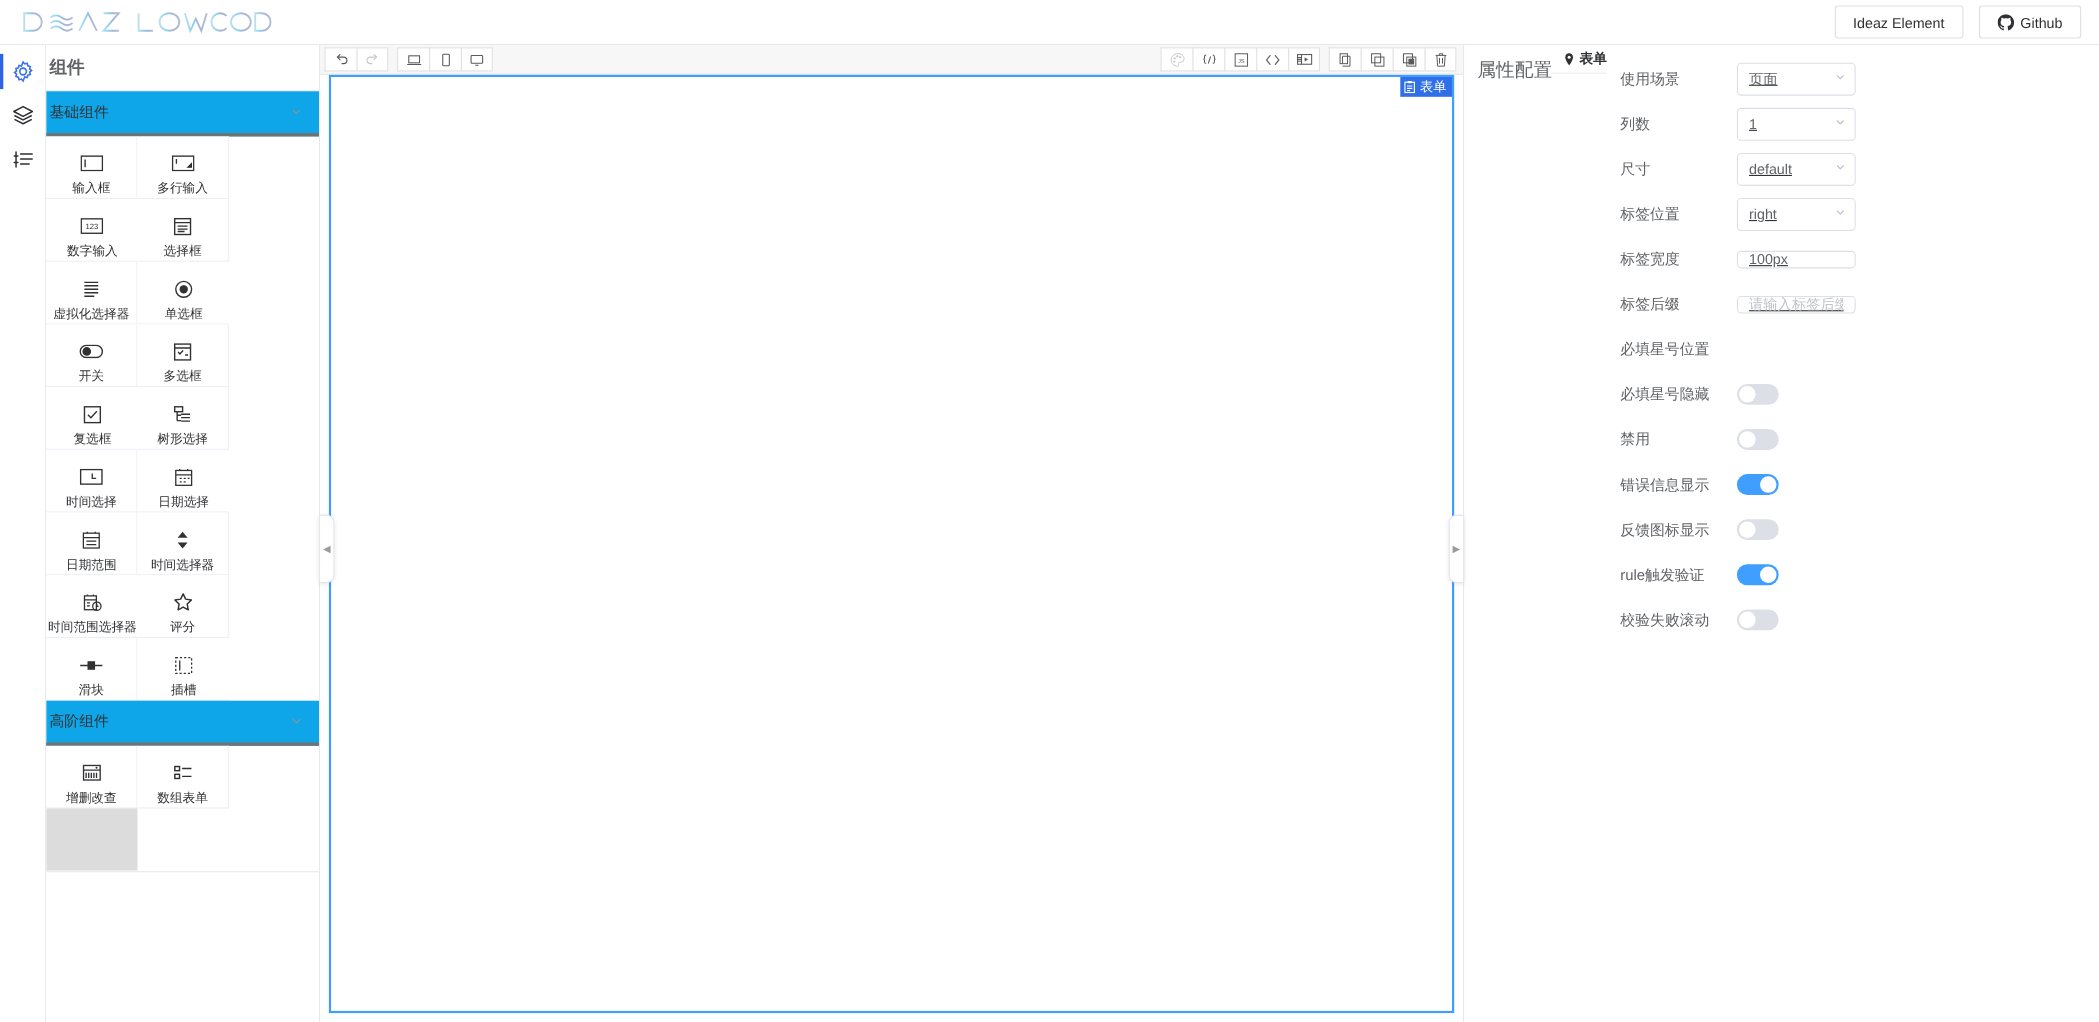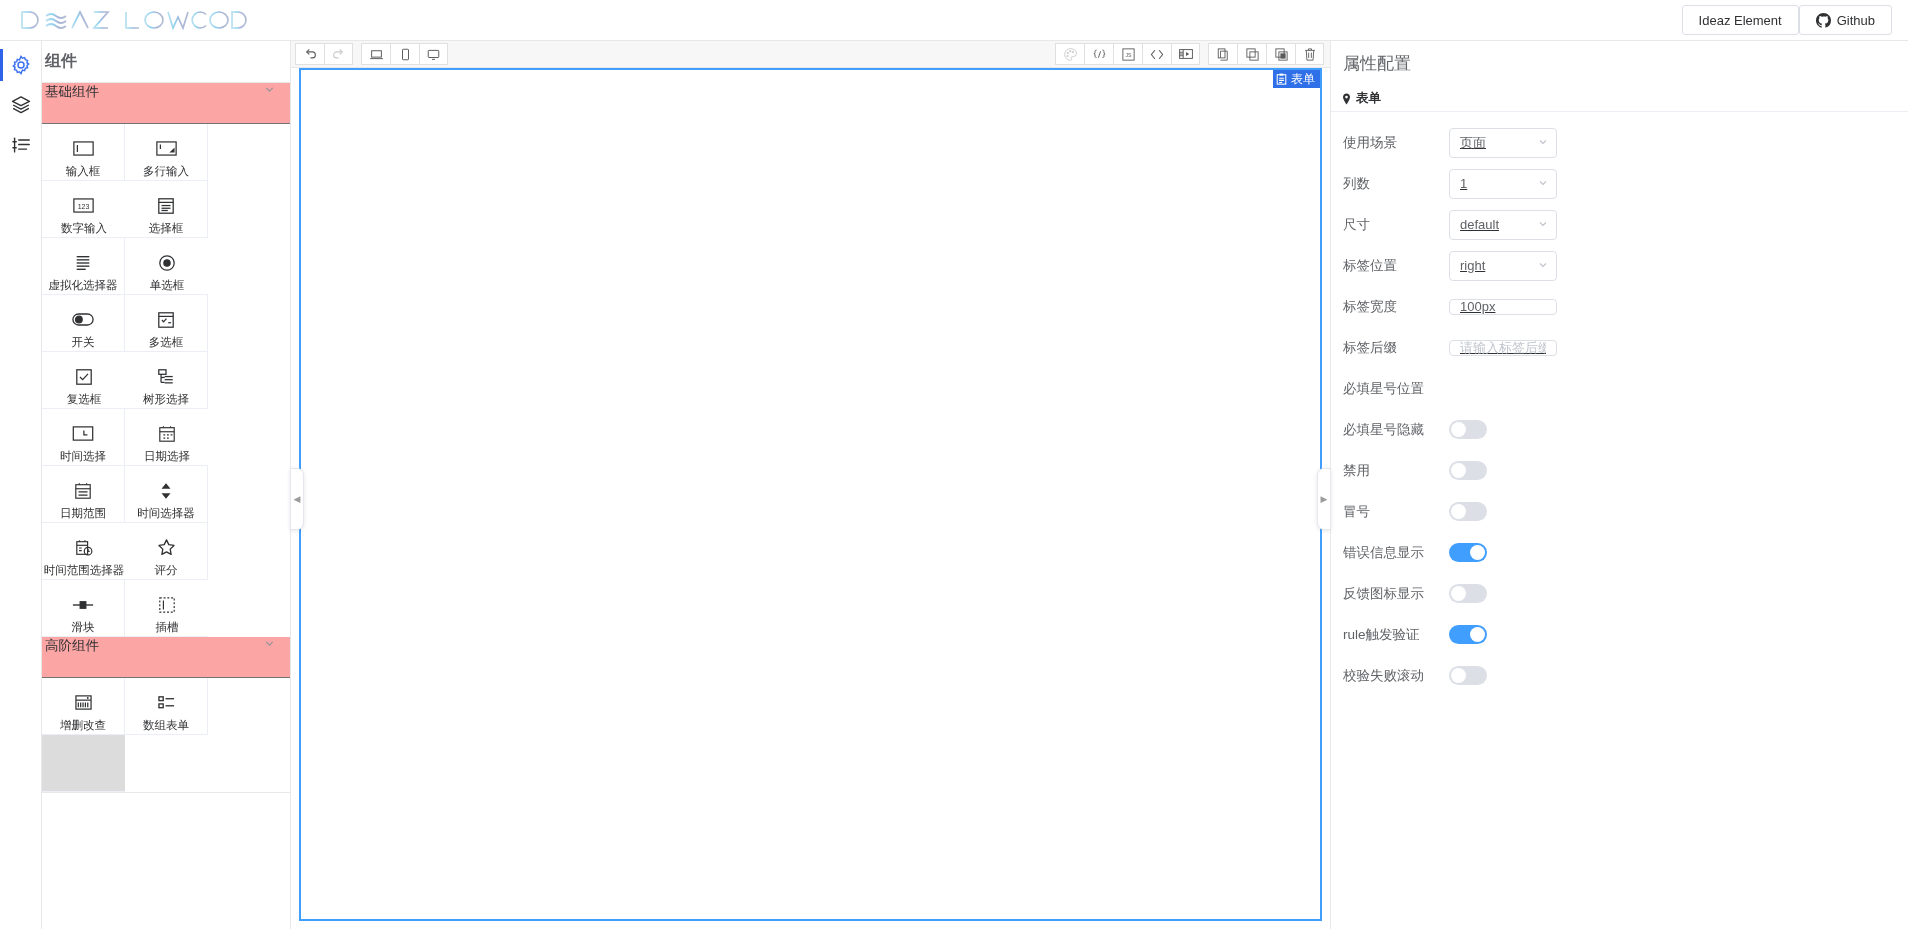--- a/index.html
+++ b/index.html
@@ -21,21 +21,21 @@
   }
   .logo { display: flex; align-items: center; height: 41px; }
   .logo svg { display: block; }
   .header-spacer { flex: 1; }
   .hbtn {
     height: 30px; padding: 0 16px;
     border: 1px solid #dcdfe6; border-radius: 3px;
     background: #fff; color: #303133;
     font-size: 13px; font-family: "Liberation Sans", sans-serif;
     display: inline-flex; align-items: center; gap: 6px;
-    cursor: pointer; 
+    cursor: pointer; margin-left: 14px;
   }
   .gh-icon { width: 15px; height: 15px; display: inline-block; }
 
   
   .body { flex: 1; display: flex; min-height: 0; position: relative; }
 
   
   .rail {
     width: 42px; min-width: 42px;
     background: #fff;
@@ -67,25 +67,25 @@
   .comp-title {
     height: 42px; min-height: 42px;
     display: flex; align-items: center;
     padding: 0 0 0 3px;
     font-size: 16px; color: #606266;
     border-bottom: 1px solid #e8e8e8;
     font-weight: bold;
   }
   .collapse-head {
     height: 41px; min-height: 41px;
-    display: flex; justify-content: space-between;
+    display: flex; align-items: center; justify-content: space-between;
     padding: 0 14px 0 3px;
     font-size: 13.5px; color: #303133;
-    border-bottom: 1px solid #737373;
-    cursor: pointer; background: #fca5a5;
+    border-bottom: 3px solid #737373;
+    cursor: pointer; background: #0ea5e9;
   }
   .chev { color: #909399; font-size: 12px; line-height: 1; }
   .comp-grid { display: flex; flex-wrap: wrap; }
   .comp-cell {
     width: 83px; height: 57px;
     border-right: 1px solid #ebeef5;
     border-bottom: 1px solid #ebeef5;
     display: flex; flex-direction: column;
     align-items: center; justify-content: flex-end;
     gap: 5px; cursor: grab; background: #fff;
@@ -153,21 +153,21 @@
     box-shadow: 0 1px 4px rgba(0,0,0,.10);
   }
   .edge-handle.left { left: -1px; border-radius: 0 7px 7px 0; }
   .edge-handle.right { right: -1px; border-radius: 7px 0 0 7px; }
 
   
   .props {
     width: 578px; min-width: 578px;
     background: #fff;
     border-left: 1px solid #e8e8e8;
-    display: flex; flex-direction: column;
+    display: flex; flex-direction: row;
     overflow: hidden;
   }
   .props-title {
     height: 45px; min-height: 45px;
     display: flex; align-items: center;
     padding-left: 12px;
     font-size: 17px; color: #606266;
   }
   .props-sub {
     height: 26px; min-height: 26px;
@@ -785,26 +785,20 @@
           </div>
         </div>
 
         <div class="prop-row">
           <div class="prop-label">禁用</div>
           <div class="prop-ctl">
             <div class="sw"></div>
           </div>
         </div>
 
-        <div class="prop-row">
-          <div class="prop-label">冒号</div>
-          <div class="prop-ctl">
-            <div class="sw"></div>
-          </div>
-        </div>
 
         <div class="prop-row">
           <div class="prop-label">错误信息显示</div>
           <div class="prop-ctl">
             <div class="sw on"></div>
           </div>
         </div>
 
 
         <div class="prop-row">

